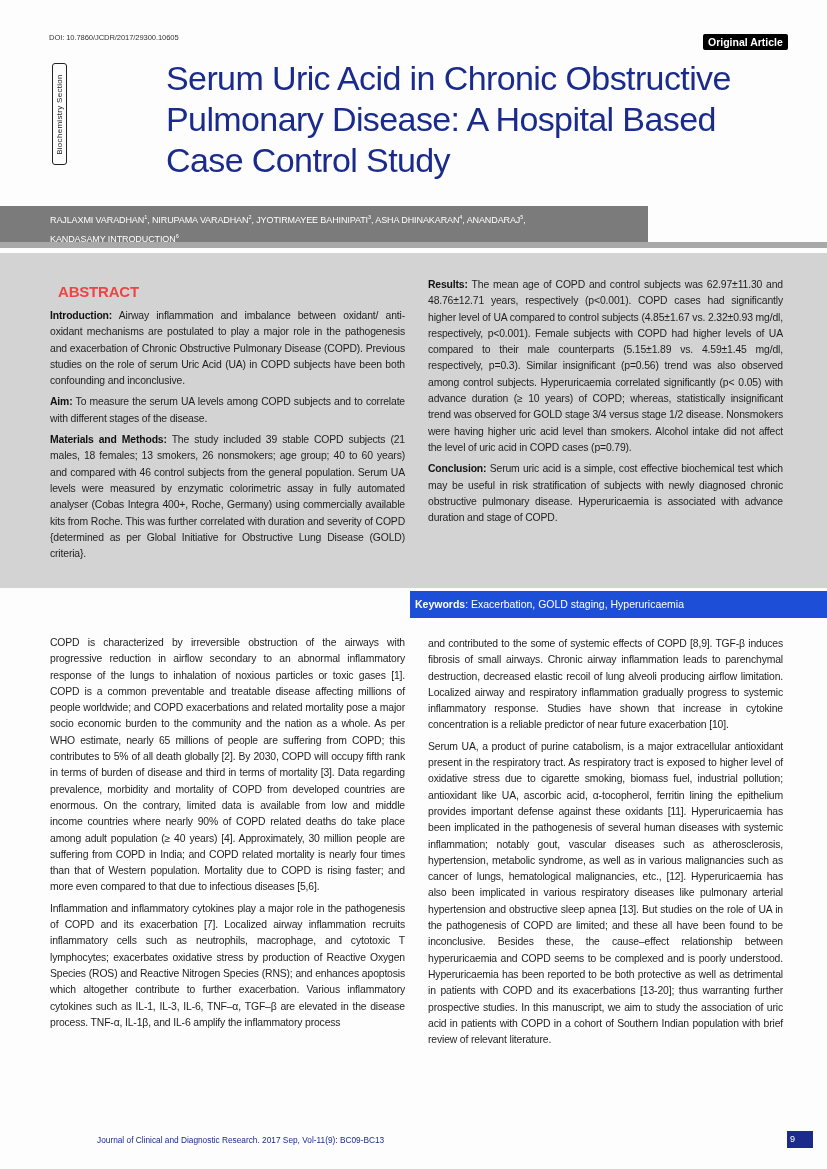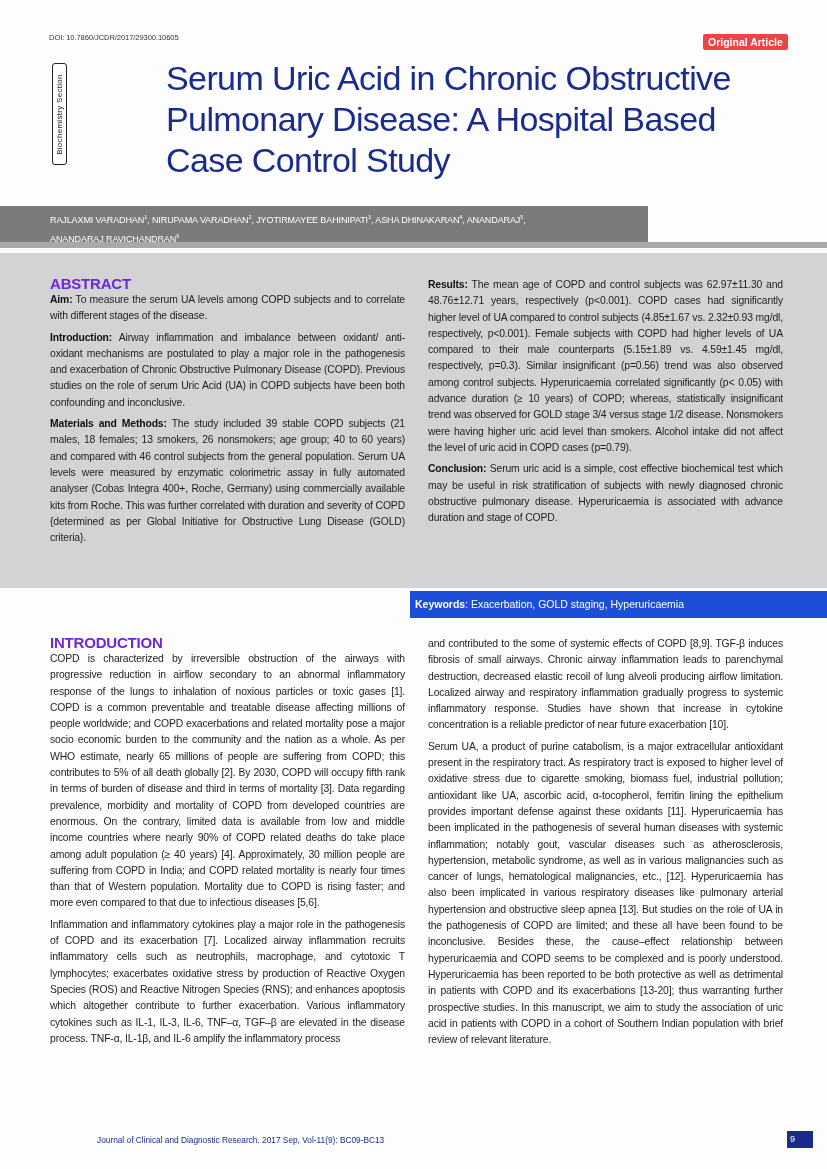--- a/index.html
+++ b/index.html
@@ -8,21 +8,21 @@
     background: #fdfdfd;
     font-family: "Liberation Sans", "DejaVu Sans", sans-serif;
     color: #222;
   }
   .doi {
     position: absolute; left: 49px; top: 33px;
     font-size: 7.6px; color: #333; letter-spacing: -0.1px;
   }
   .badge {
     position: absolute; left: 703px; top: 34px;
-    background: #ef4444; color: #fff; font-weight: bold;
+    background: #000000; color: #fff; font-weight: bold;
     font-size: 10.5px; padding: 2px 5px 2px 5px; border-radius: 2px;
     line-height: 12px;
   }
   .section-tag {
     position: absolute; left: 52px; top: 63px; width: 15px; height: 102px;
     border: 1px solid #222; border-radius: 3px; box-sizing: border-box;
     display: flex; align-items: center; justify-content: center;
   }
   .section-tag span {
     transform: rotate(-90deg); white-space: nowrap;
@@ -47,21 +47,21 @@
     color: #fff; font-size: 9px; line-height: 16px; letter-spacing: -0.1px;
   }
   .authors sup { font-size: 5.5px; }
   .abstract-bg {
     position: absolute; left: 0; top: 253px; width: 827px; height: 335px;
     background: #d3d3d3;
   }
   .col-left { position: absolute; left: 50px; width: 359px; }
   .col-right { position: absolute; left: 428px; width: 359px; }
   .h-abs {
-    color: #6d28d9; font-weight: bold; font-size: 15px; margin: 0;
+    color: #ef4444; font-weight: bold; font-size: 15px; margin: 8px;
     line-height: 16px; letter-spacing: -0.2px;
   }
   .p {
     font-size: 10.4px; line-height: 16.3px; text-align: justify; margin: 0 4px 5px 0;
     color: #1e1e1e; letter-spacing: -0.15px;
   }
   .p b { color: #111; }
   .keywords {
     position: absolute; left: 410px; top: 591px; width: 427px; height: 27px;
     background: #1d4ed8; color: #fff; font-size: 10.5px;
@@ -88,43 +88,42 @@
 <h1 class="title">Serum Uric Acid in Chronic Obstructive Pulmonary Disease: A Hospital Based Case Control Study</h1>
 
 <div class="authors-band"></div>
 <div class="authors-under"></div>
 <div class="authors">
   <span><span>RAJLAXMI VARADHAN</span><sup>1</sup>, </span>
   <span><span>NIRUPAMA VARADHAN</span><sup>2</sup>, </span>
   <span><span>JYOTIRMAYEE BAHINIPATI</span><sup>3</sup>, </span>
   <span><span>ASHA DHINAKARAN</span><sup>4</sup>, </span>
   <span><span>ANANDARAJ</span><sup>5</sup>,</span><br>
-  <span><span>ANANDARAJ RAVICHANDRAN</span><sup>6</sup></span>
+  <span><span>KANDASAMY INTRODUCTION</span><sup>6</sup></span>
 </div>
 
 <div class="abstract-bg"></div>
 
 <div class="col-left" style="top:276px;">
   <h2 class="h-abs">ABSTRACT</h2>
+  <p class="p"><b>Introduction:</b><span> Airway inflammation and imbalance between oxidant/ anti-oxidant mechanisms are postulated to play a major role in the pathogenesis and exacerbation of Chronic Obstructive Pulmonary Disease (COPD). Previous studies on the role of serum Uric Acid (UA) in COPD subjects have been both confounding and inconclusive.</span></p>
   <p class="p"><b>Aim:</b><span> To measure the serum UA levels among COPD subjects and to correlate with different stages of the disease.</span></p>
-  <p class="p"><b>Introduction:</b><span> Airway inflammation and imbalance between oxidant/ anti-oxidant mechanisms are postulated to play a major role in the pathogenesis and exacerbation of Chronic Obstructive Pulmonary Disease (COPD). Previous studies on the role of serum Uric Acid (UA) in COPD subjects have been both confounding and inconclusive.</span></p>
   <p class="p"><b>Materials and Methods:</b><span> The study included 39 stable COPD subjects (21 males, 18 females; 13 smokers, 26 nonsmokers; age group; 40 to 60 years) and compared with 46 control subjects from the general population. Serum UA levels were measured by enzymatic colorimetric assay in fully automated analyser (Cobas Integra 400+, Roche, Germany) using commercially available kits from Roche. This was further correlated with duration and severity of COPD {determined as per Global Initiative for Obstructive Lung Disease (GOLD) criteria}.</span></p>
 </div>
 
 <div class="col-right" style="top:277px;">
   <p class="p"><b>Results:</b><span> The mean age of COPD and control subjects was 62.97±11.30 and 48.76±12.71 years, respectively (p&lt;0.001). COPD cases had significantly higher level of UA compared to control subjects (4.85±1.67 vs. 2.32±0.93 mg/dl, respectively, p&lt;0.001). Female subjects with COPD had higher levels of UA compared to their male counterparts (5.15±1.89 vs. 4.59±1.45 mg/dl, respectively, p=0.3). Similar insignificant (p=0.56) trend was also observed among control subjects. Hyperuricaemia correlated significantly (p&lt; 0.05) with advance duration (≥ 10 years) of COPD; whereas, statistically insignificant trend was observed for GOLD stage 3/4 versus stage 1/2 disease. Nonsmokers were having higher uric acid level than smokers. Alcohol intake did not affect the level of uric acid in COPD cases (p=0.79).</span></p>
   <p class="p"><b>Conclusion:</b><span> Serum uric acid is a simple, cost effective biochemical test which may be useful in risk stratification of subjects with newly diagnosed chronic obstructive pulmonary disease. Hyperuricaemia is associated with advance duration and stage of COPD.</span></p>
 </div>
 
 <div class="keywords">
   <b>Keywords</b><span>: Exacerbation, GOLD staging, Hyperuricaemia</span>
 </div>
 
 <div class="col-left" style="top:635px;">
-  <h2 class="h-abs">INTRODUCTION</h2>
   <p class="p">COPD is characterized by irreversible obstruction of the airways with progressive reduction in airflow secondary to an abnormal inflammatory response of the lungs to inhalation of noxious particles or toxic gases [1]. COPD is a common preventable and treatable disease affecting millions of people worldwide; and COPD exacerbations and related mortality pose a major socio economic burden to the community and the nation as a whole. As per WHO estimate, nearly 65 millions of people are suffering from COPD; this contributes to 5% of all death globally [2]. By 2030, COPD will occupy fifth rank in terms of burden of disease and third in terms of mortality [3]. Data regarding prevalence, morbidity and mortality of COPD from developed countries are enormous. On the contrary, limited data is available from low and middle income countries where nearly 90% of COPD related deaths do take place among adult population (≥ 40 years) [4]. Approximately, 30 million people are suffering from COPD in India; and COPD related mortality is nearly four times than that of Western population. Mortality due to COPD is rising faster; and more even compared to that due to infectious diseases [5,6].</p>
   <p class="p">Inflammation and inflammatory cytokines play a major role in the pathogenesis of COPD and its exacerbation [7]. Localized airway inflammation recruits inflammatory cells such as neutrophils, macrophage, and cytotoxic T lymphocytes; exacerbates oxidative stress by production of Reactive Oxygen Species (ROS) and Reactive Nitrogen Species (RNS); and enhances apoptosis which altogether contribute to further exacerbation. Various inflammatory cytokines such as IL-1, IL-3, IL-6, TNF–α, TGF–β are elevated in the disease process. TNF-α, IL-1β, and IL-6 amplify the inflammatory process</p>
 </div>
 
 <div class="col-right" style="top:636px;">
   <p class="p">and contributed to the some of systemic effects of COPD [8,9]. TGF-β induces fibrosis of small airways. Chronic airway inflammation leads to parenchymal destruction, decreased elastic recoil of lung alveoli producing airflow limitation. Localized airway and respiratory inflammation gradually progress to systemic inflammatory response. Studies have shown that increase in cytokine concentration is a reliable predictor of near future exacerbation [10].</p>
   <p class="p">Serum UA, a product of purine catabolism, is a major extracellular antioxidant present in the respiratory tract. As respiratory tract is exposed to higher level of oxidative stress due to cigarette smoking, biomass fuel, industrial pollution; antioxidant like UA, ascorbic acid, α-tocopherol, ferritin lining the epithelium provides important defense against these oxidants [11]. Hyperuricaemia has been implicated in the pathogenesis of several human diseases with systemic inflammation; notably gout, vascular diseases such as atherosclerosis, hypertension, metabolic syndrome, as well as in various malignancies such as cancer of lungs, hematological malignancies, etc., [12]. Hyperuricaemia has also been implicated in various respiratory diseases like pulmonary arterial hypertension and obstructive sleep apnea [13]. But studies on the role of UA in the pathogenesis of COPD are limited; and these all have been found to be inconclusive. Besides these, the cause–effect relationship between hyperuricaemia and COPD seems to be complexed and is poorly understood. Hyperuricaemia has been reported to be both protective as well as detrimental in patients with COPD and its exacerbations [13-20]; thus warranting further prospective studies. In this manuscript, we aim to study the association of uric acid in patients with COPD in a cohort of Southern Indian population with brief review of relevant literature.</p>
 </div>
 
 <div class="footer">Journal of Clinical and Diagnostic Research. 2017 Sep, Vol-11(9): BC09-BC13</div>

